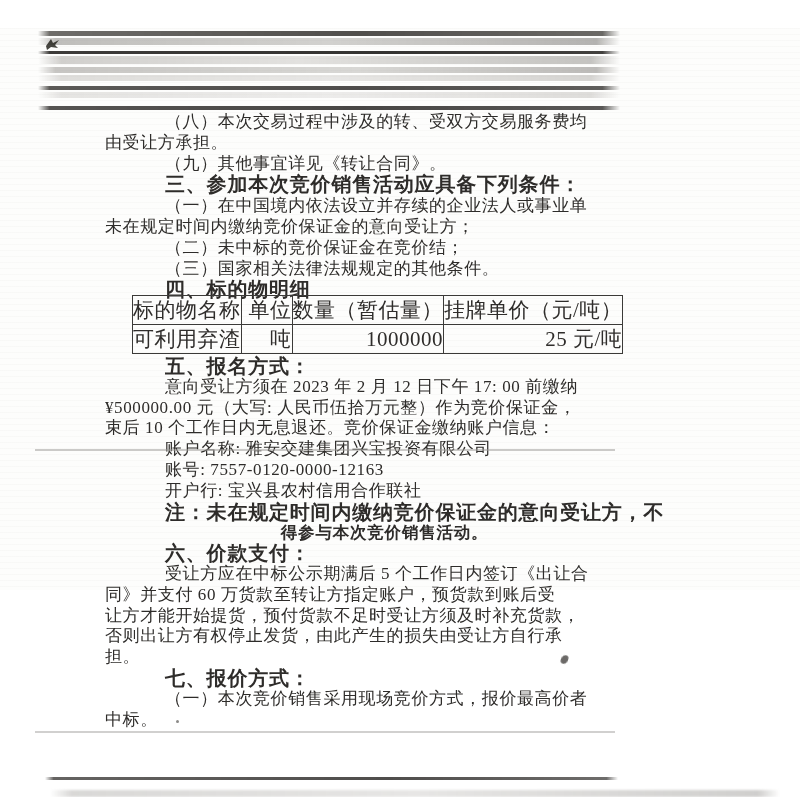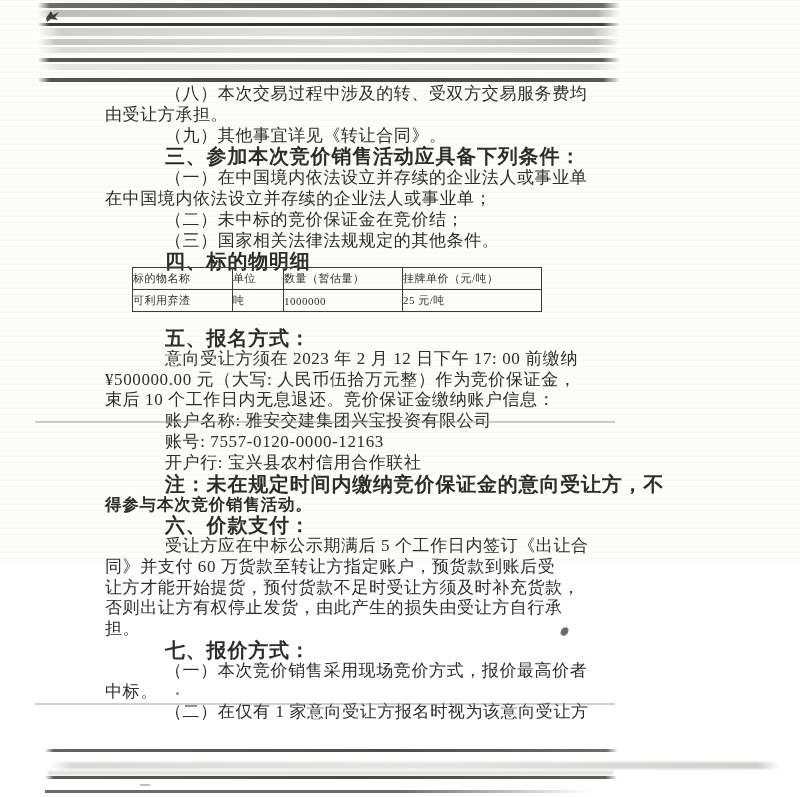--- a/index.html
+++ b/index.html
@@ -1,20 +1,20 @@
 <!DOCTYPE html>
 <html><head>
 <meta charset="utf-8">
 <style>
   html,body{margin:0;padding:0;}
   body{width:800px;height:797px;background:#fff;overflow:hidden;
        font-family:"Liberation Serif","DejaVu Serif",serif;}
   .page{position:relative;width:800px;height:562px;background:
     repeating-linear-gradient(180deg, rgba(120,118,112,0.035) 0 1px, rgba(0,0,0,0) 1px 6px),
-    #fdfdfc;}
+    #fdfdfc; margin-top: 28px;}
   
   .band{position:absolute;left:38px;width:582px;filter:blur(0.4px);}
   .b1{top:3px;height:5px;background:linear-gradient(90deg,rgba(70,68,64,0),rgba(70,68,64,.78) 2%,rgba(50,48,45,.85) 55%,rgba(70,68,64,.8) 97%,rgba(70,68,64,0));}
   .b2{top:10px;height:7px;background:linear-gradient(90deg,rgba(130,128,124,0),rgba(130,128,124,.5) 3%,rgba(150,148,144,.42) 50%,rgba(120,118,114,.55) 96%,rgba(130,128,124,0));}
   .b3{top:23px;height:3px;background:linear-gradient(90deg,rgba(40,38,36,0),rgba(40,38,36,.9) 2%,rgba(35,34,32,.92) 60%,rgba(40,38,36,.88) 97%,rgba(40,38,36,0));}
   .b4{top:28px;height:8px;background:linear-gradient(90deg,rgba(155,152,148,0),rgba(155,152,148,.45) 4%,rgba(175,172,168,.35) 45%,rgba(140,138,134,.5) 95%,rgba(155,152,148,0));}
   .b5{top:39px;height:6px;background:linear-gradient(90deg,rgba(145,142,138,0),rgba(145,142,138,.5) 3%,rgba(160,158,154,.4) 55%,rgba(135,132,128,.55) 96%,rgba(145,142,138,0));}
   .b6{top:47px;height:6px;background:linear-gradient(90deg,rgba(175,172,168,0),rgba(175,172,168,.4) 4%,rgba(185,182,178,.32) 50%,rgba(165,162,158,.45) 95%,rgba(175,172,168,0));}
   .b7{top:58px;height:4px;background:linear-gradient(90deg,rgba(55,53,50,0),rgba(55,53,50,.82) 2%,rgba(48,46,44,.85) 55%,rgba(55,53,50,.8) 97%,rgba(55,53,50,0));}
   .b8{top:64px;height:6px;background:linear-gradient(90deg,rgba(185,182,178,0),rgba(185,182,178,.35) 4%,rgba(195,192,188,.28) 50%,rgba(175,172,168,.4) 95%,rgba(185,182,178,0));}
@@ -40,27 +40,27 @@
   .tblock{position:absolute;left:105px;white-space:nowrap;color:#2e2c2a;
           font-size:17px;letter-spacing:.6px;}
   #block-a{top:83px;}
   #block-b{top:328px;}
   #block-a .line{height:21px;line-height:21px;}
   #block-b .line{height:20.8px;line-height:20.8px;}
   .first{padding-left:60px;}
   .head{padding-left:60px;font-weight:bold;
         font-family:"Liberation Sans","DejaVu Sans",sans-serif;font-size:20px;letter-spacing:.8px;}
   .headcont{font-weight:bold;font-family:"Liberation Sans","DejaVu Sans",sans-serif;
-        font-size:16.5px;letter-spacing:.8px;}
+        font-size:16.5px;letter-spacing:.8px;text-align:center;}
   
   .subject-table{position:absolute;left:132px;top:267px;border-collapse:collapse;
         table-layout:fixed;color:#2f2d2b;}
   .subject-table td,.subject-table th{border:1.6px solid #3b3a38;font-weight:normal;
-        text-align:left;vertical-align:middle;padding:0;height:21px;
-        font-family:"Liberation Serif","DejaVu Serif",serif;font-size:11px;letter-spacing:.5px;
+        text-align:right;vertical-align:middle;padding:0;height:21px;
+        font-family:"Liberation Serif","DejaVu Serif",serif;font-size:21px;letter-spacing:.5px;
         white-space:nowrap;overflow:hidden;}
 </style>
 </head>
 <body>
 
 <div class="page">
 
   <div class="band b1"></div>
   <div class="band b2"></div>
   <div class="band b3"></div>
@@ -74,21 +74,21 @@
   <svg class="staple" viewBox="0 0 18 15">
     <path d="M2 9 L7 2 L9 6 L15 3 L11 8 L14 11 L7 10 L3 13 Z" fill="#26241f" opacity="0.85"></path>
   </svg>
 
   <div id="block-a" class="tblock">
       <div class="line first">（八）本次交易过程中涉及的转、受双方交易服务费均</div>
       <div class="line flush">由受让方承担。</div>
       <div class="line first">（九）其他事宜详见《转让合同》。</div>
       <div class="line head">三、参加本次竞价销售活动应具备下列条件：</div>
       <div class="line first">（一）在中国境内依法设立并存续的企业法人或事业单</div>
-      <div class="line flush">在中国境内依法设立并存续的企业法人或事业单；</div>
+      <div class="line flush">未在规定时间内缴纳竞价保证金的意向受让方；</div>
       <div class="line first">（二）未中标的竞价保证金在竞价结；</div>
       <div class="line first">（三）国家相关法律法规规定的其他条件。</div>
       <div class="line head">四、标的物明细</div>
     </div>
 
   <table class="subject-table">
     <colgroup>
       <col style="width:100px">
         <col style="width:51px">
         <col style="width:119px">
@@ -122,21 +122,20 @@
       <div class="line headcont">得参与本次竞价销售活动。</div>
       <div class="line head">六、价款支付：</div>
       <div class="line first">受让方应在中标公示期满后 5 个工作日内签订《出让合</div>
       <div class="line flush">同》并支付 60 万货款至转让方指定账户，预货款到账后受</div>
       <div class="line flush">让方才能开始提货，预付货款不足时受让方须及时补充货款，</div>
       <div class="line flush">否则出让方有权停止发货，由此产生的损失由受让方自行承</div>
       <div class="line flush">担。</div>
       <div class="line head">七、报价方式：</div>
       <div class="line first">（一）本次竞价销售采用现场竞价方式，报价最高价者</div>
       <div class="line flush">中标。</div>
-      <div class="line first">（二）在仅有 1 家意向受让方报名时视为该意向受让方</div>
     </div>
 
   <div class="sep1"></div>
   <div class="sep2"></div>
   <div class="speck1"></div>
   <div class="speck2"></div>
   <div class="speck3"></div>
 
   <div class="bot1"></div>
   <div class="bot2"></div>

